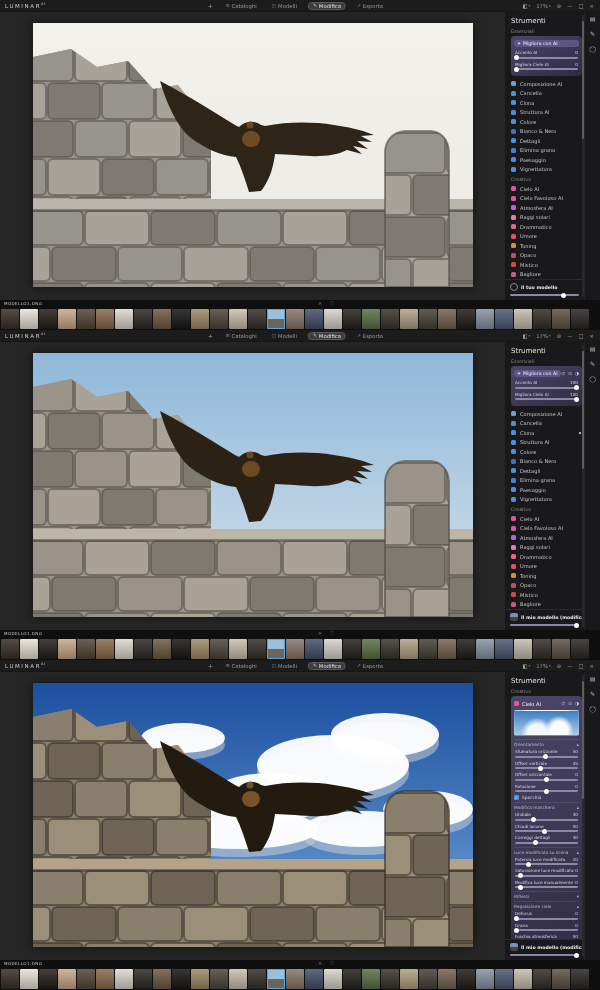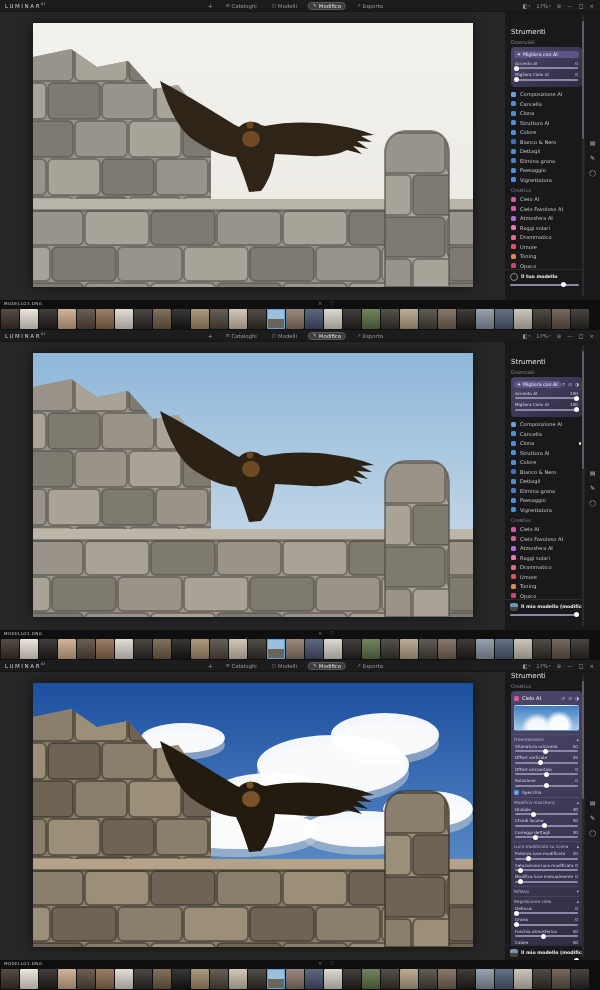--- a/index.html
+++ b/index.html
@@ -15,21 +15,21 @@
   .tab.active{background:#3d3d40;color:#e9e9e9;border:1px solid #5a5a5c;padding:0 4px;}
   .tabicon{font-size:4.6px;opacity:.8;}
   .wc{display:flex;align-items:center;gap:6px;margin-left:auto;margin-right:6px;font-size:5.3px;color:#9a9a9a;}
   .wc .c{display:flex;align-items:center;gap:1px;white-space:nowrap;}
   .wc .chev{font-size:3.5px;opacity:.8;}
   
   .workspace{display:flex;height:288px;}
   .canvasarea{flex:1;position:relative;display:flex;justify-content:center;align-items:flex-start;background:#262626;min-width:0;}
   .photo{margin-top:11px;box-shadow:0 0 10px rgba(0,0,0,.55);display:block;}
   
-  .sidebar{width:95px;background:#19191b;position:relative;display:flex;flex:none;align-items:center;}
+  .sidebar{width:95px;background:#19191b;position:relative;display:flex;flex:none;}
   .sbc{width:76px;padding:3px 2px 0 6px;position:relative;overflow:hidden;}
   .sbtitle{font-size:7px;color:#e3e3e3;margin:2px 0 4px;}
   .sec{font-size:4.8px;color:#85858a;margin:3px 0 2px;}
   .tool{display:flex;align-items:center;gap:4px;height:9.5px;font-size:5.1px;color:#c6c6c8;position:relative;white-space:nowrap;}
   .ticon{width:5px;height:5px;border-radius:1.5px;flex:none;}
   .tool .dot{position:absolute;right:1px;width:2.5px;height:2.5px;border-radius:50%;background:#e6e6e6;}
   .epanel{background:linear-gradient(150deg,#4c4569,#2f2c41);border-radius:4px;padding:3px;margin:1px 0 3px;}
   .ehead{display:flex;align-items:center;height:9px;margin-bottom:2px;}
   .epill{background:#5d5585;border-radius:3px;color:#f0eef9;font-size:4.7px;padding:1px 3px;display:flex;gap:2px;align-items:center;white-space:nowrap;}
   .epill.full{flex:1;}

